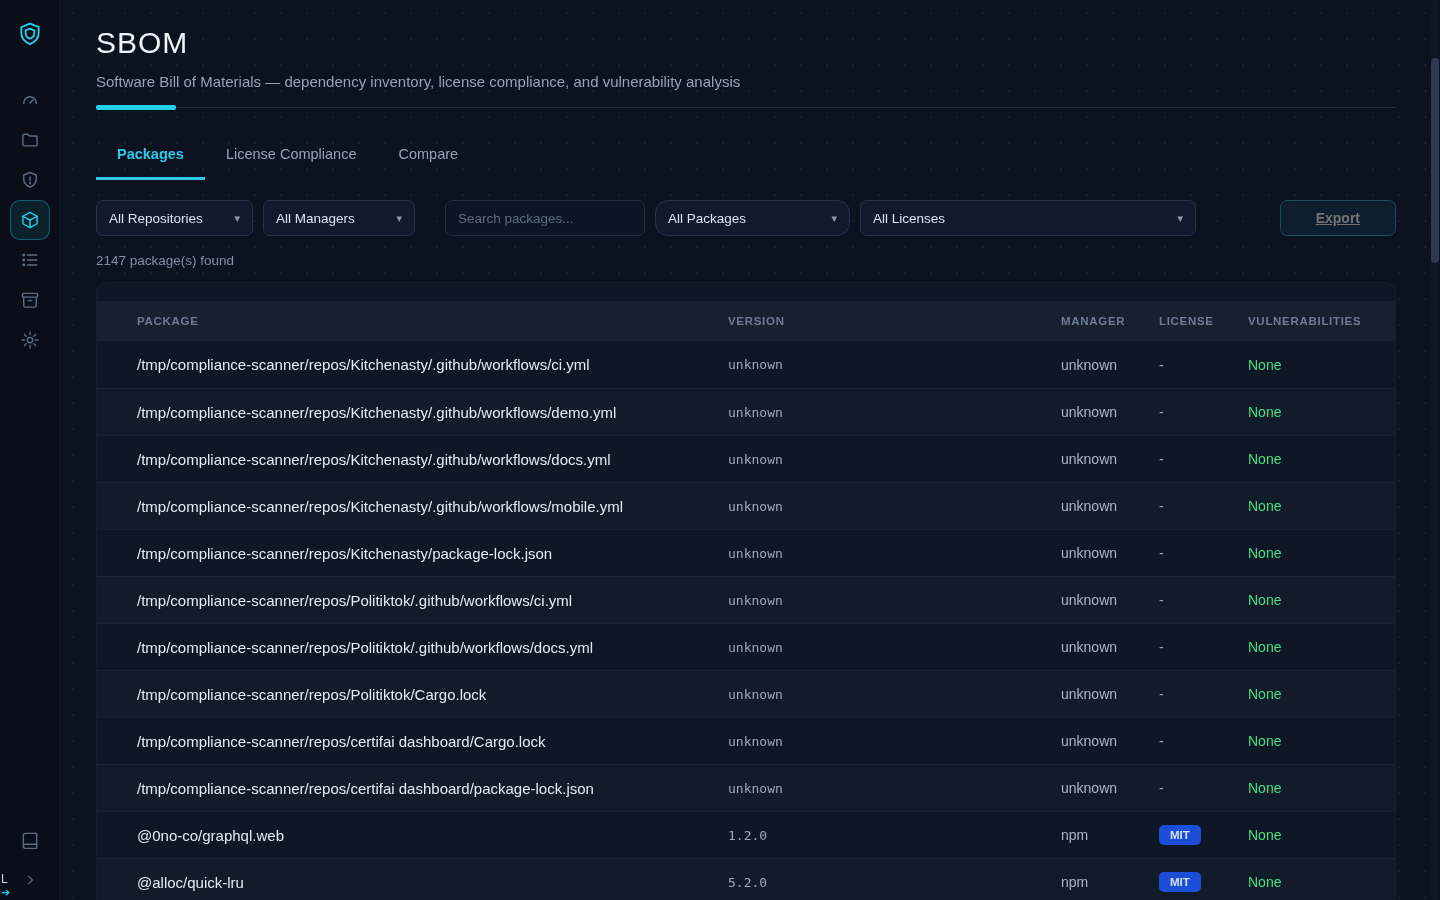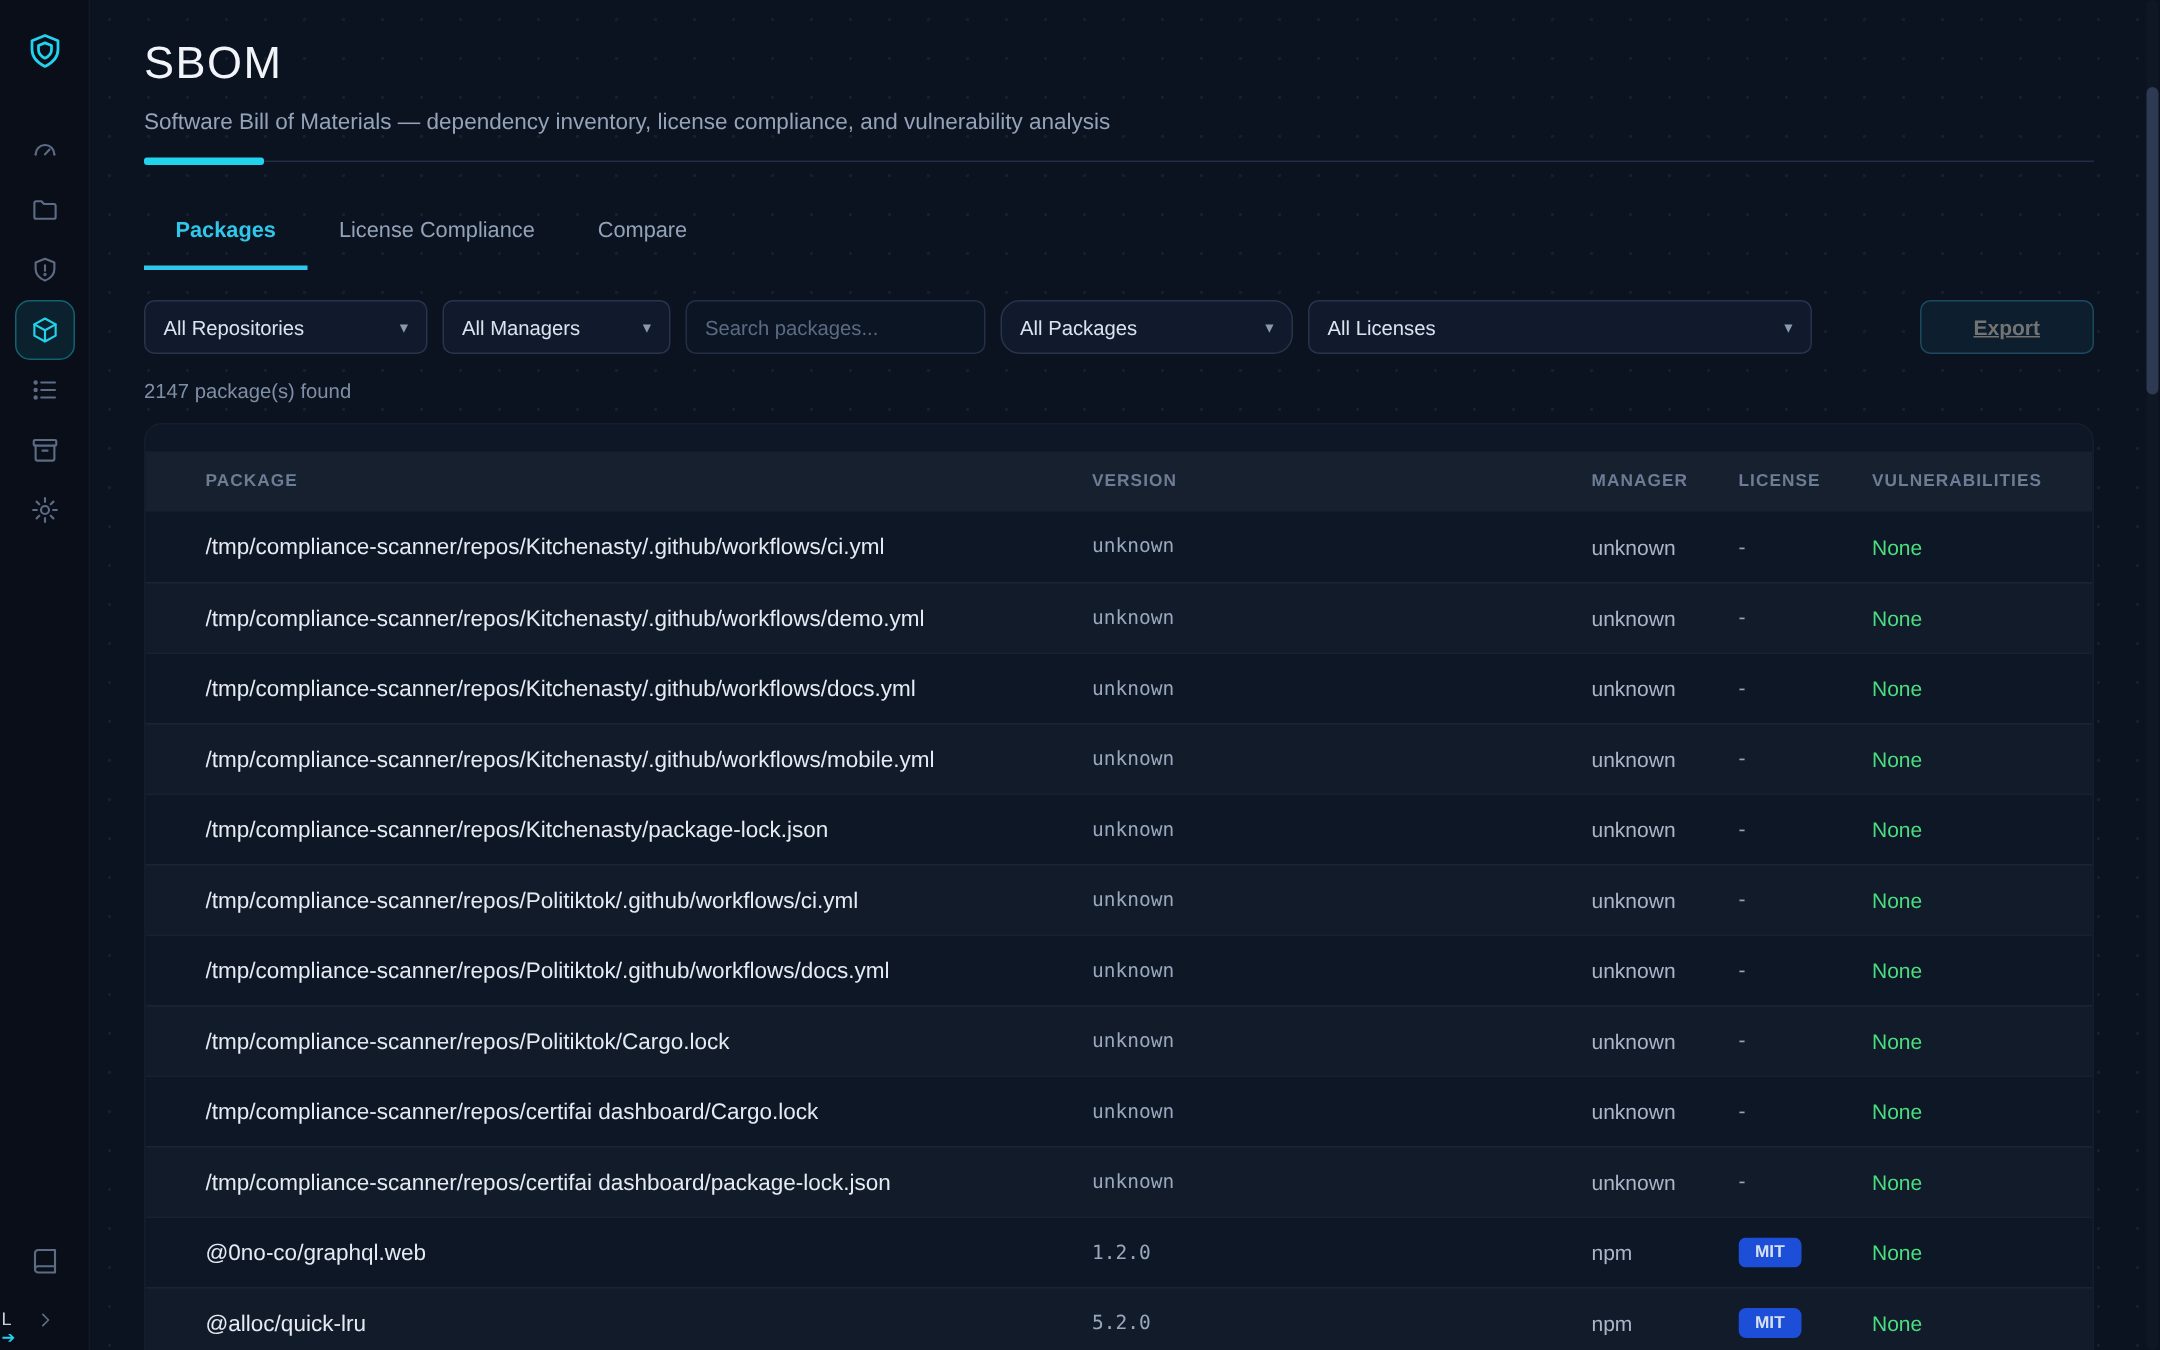--- a/index.html
+++ b/index.html
@@ -71,28 +71,28 @@
 
   
   .filters { display:flex; gap:10px; margin-top:20px; align-items:center; }
   .select {
     height:36px; background:#101a2c; border:1px solid #27344a; border-radius:7px;
     display:flex; align-items:center; justify-content:space-between;
     padding:0 12px; font-size:13.5px; color:#dbe3ef; cursor:pointer;
     white-space:nowrap;
   }
   .select .caret { color:#8a99b0; font-size:11px; margin-left:10px; }
-  .sel-repos { width:189px;align-items:center; }
+  .sel-repos { width:157px;align-items:center; }
   .sel-managers { width:152px; }
   .sel-packages { width:195px;border-radius:13px; }
   .sel-licenses { width:336px; }
   .search-input {
     width:200px; height:36px; background:#0c1524; border:1px solid #222f44;
     border-radius:7px; padding:0 12px; font-size:13.5px; color:#dbe3ef;
-    font-family:"Liberation Sans", sans-serif; outline:none;
+    font-family:"Liberation Sans", sans-serif; outline:none;margin-left:20px;
   }
   .search-input::placeholder { color:#5b6b84; }
   .export-btn {
     margin-left:auto; height:36px; padding:0 35px;
     background:#0d1f2e; border:1px solid #1b4a5e; border-radius:7px;
     color:#737373; font-size:14px; font-weight:600; cursor:pointer;
     font-family:"Liberation Sans", sans-serif;
     text-decoration:underline;
   }
 

